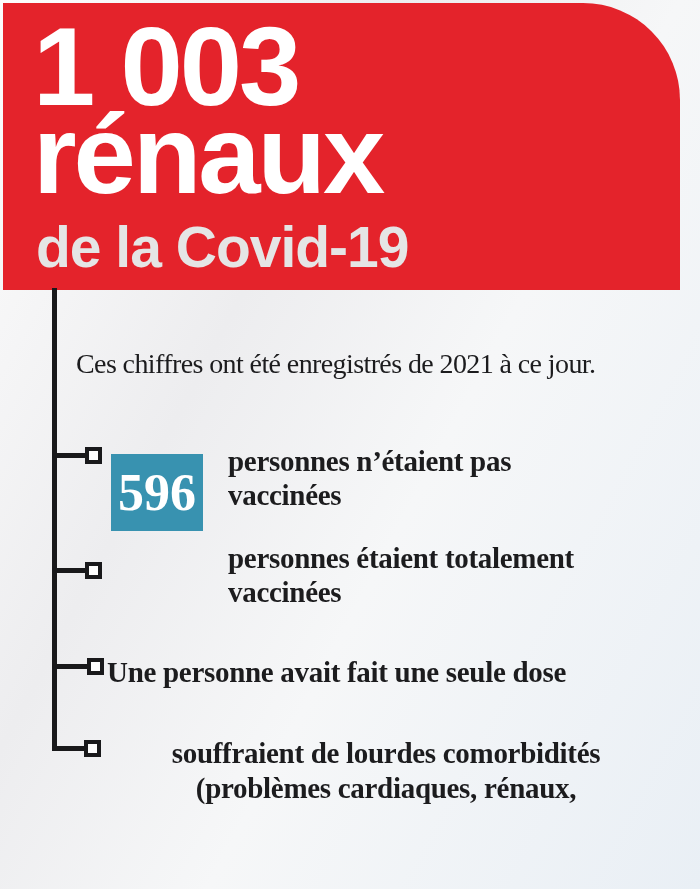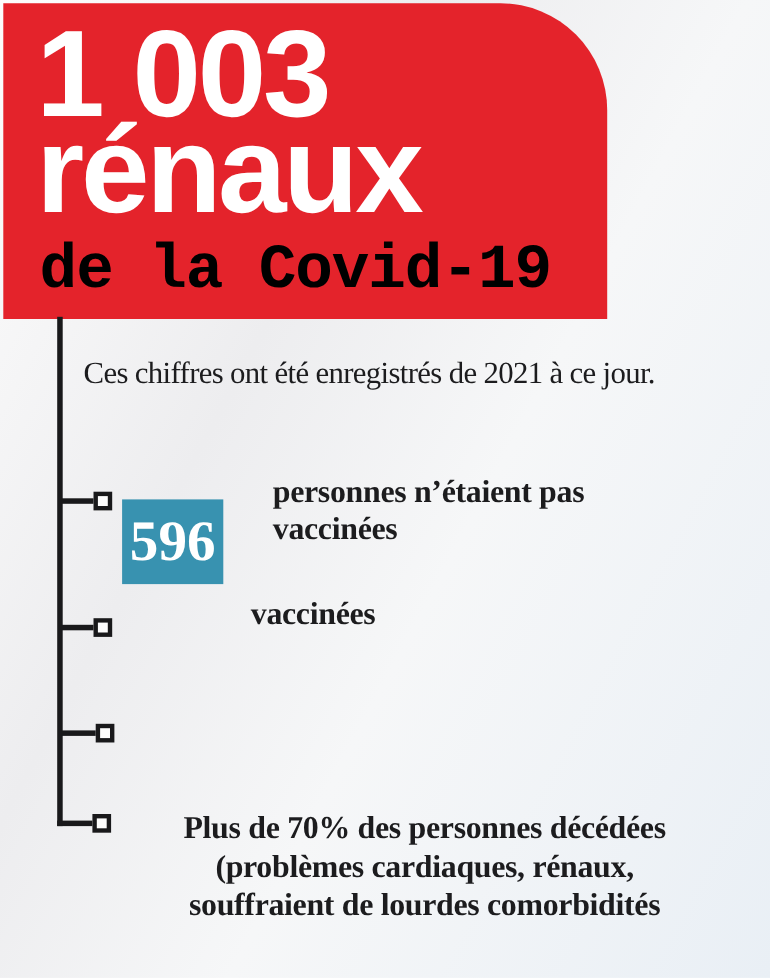--- a/index.html
+++ b/index.html
@@ -4,39 +4,39 @@
 <style>
   html,body{margin:0;padding:0;background:#ffffff;}
   #canvas{
     position:relative;width:700px;height:889px;overflow:hidden;
     background:linear-gradient(118deg,#fdfdfd 0%,#ededef 34%,#f6f7f8 58%,#e9eff5 100%);
     font-family:"Liberation Serif",serif;
     color:var(--ink,#1c1c1e);
   }
   
   .red-header{
-    position:absolute;left:3px;top:3px;width:549px;height:287px;
+    position:absolute;left:3px;top:3px;width:677px;height:287px;
     background:var(--red,#e4232b);
     border-top-right-radius:97px;
   }
   .big{
     position:absolute;left:30px;top:8px;
     font-family:"Liberation Sans",sans-serif;font-weight:bold;
     font-size:112px;line-height:1;color:#ffffff;letter-spacing:-3px;
     white-space:nowrap;
   }
   .big2{top:96px;}
   .sub{
     position:absolute;left:33px;top:216px;
-    font-family:Liberation Mono, monospace;font-weight:bold;
-    font-size:57px;line-height:1;color:#000000;letter-spacing:-1px;
+    font-family:Liberation Sans, sans-serif;font-weight:bold;
+    font-size:57px;line-height:1;color:#e5e5e5;letter-spacing:-1px;
     white-space:nowrap;
   }
   
-  .intro{position:absolute;font-size:28px;letter-spacing:-0.6px;white-space:nowrap;}
+  .intro{position:absolute;font-size:28px;letter-spacing:-0.6px;white-space:nowrap;margin-top:24px;}
   #i1{left:76px;top:324px;}
   #i2{left:114px;top:362px;}
   
   .vline{position:absolute;left:52px;top:288px;width:5px;height:463px;background:var(--line,#19191b);}
   .hconn{position:absolute;height:5px;background:var(--line,#19191b);}
   #c1{left:56px;top:453px;width:30px;}
   #c2{left:56px;top:568px;width:30px;}
   #c3{left:56px;top:664px;width:32px;}
   #c4{left:52px;top:746px;width:36px;}
   .sq{
@@ -54,21 +54,21 @@
     display:flex;align-items:center;justify-content:center;
     font-weight:bold;font-size:52px;letter-spacing:0px;
   }
   #b1{top:439px;margin-top:15px;}
   #b2{top:533px;}
   
   .rowtext{
     position:absolute;font-weight:bold;font-size:29px;line-height:34px;
     letter-spacing:-0.3px;white-space:nowrap;
   }
-  #t1{left:228px;top:430px;margin-left:20px;}
+  #t1{left:228px;top:444px;}
   #t2{left:228px;top:541px;}
   #t3{left:107px;top:655px;}
   #t4{left:100px;top:736px;width:572px;text-align:center;line-height:35px;white-space:normal;}
 </style>
 </head>
 <body>
 
 <div id="canvas" style="--red: #e4232b; --teal: #3892b0; --line: #19191b; --ink: #1c1c1e;">
 
   <div class="red-header">
@@ -90,23 +90,26 @@
   <div class="sq" id="s4"></div>
 
   <div class="stat-box" id="b1">596</div>
 
   <div class="rowtext" id="t1">
     <div>personnes n’étaient pas</div>
     <div>vaccinées</div>
   </div>
 
   <div class="rowtext" id="t2">
+    <div>personnes étaient totalement</div>
     <div>vaccinées</div>
   </div>
 
+  <div class="rowtext" id="t3">
+    <div>Une personne avait fait une seule dose</div>
+  </div>
 
   <div class="rowtext" id="t4">
-    <div>Plus de 70% des personnes décédées</div>
+    <div>souffraient de lourdes comorbidités</div>
     <div>(problèmes cardiaques, rénaux,</div>
-    <div>souffraient de lourdes comorbidités</div>
   </div>
 
 </div>
 
 </body></html>

